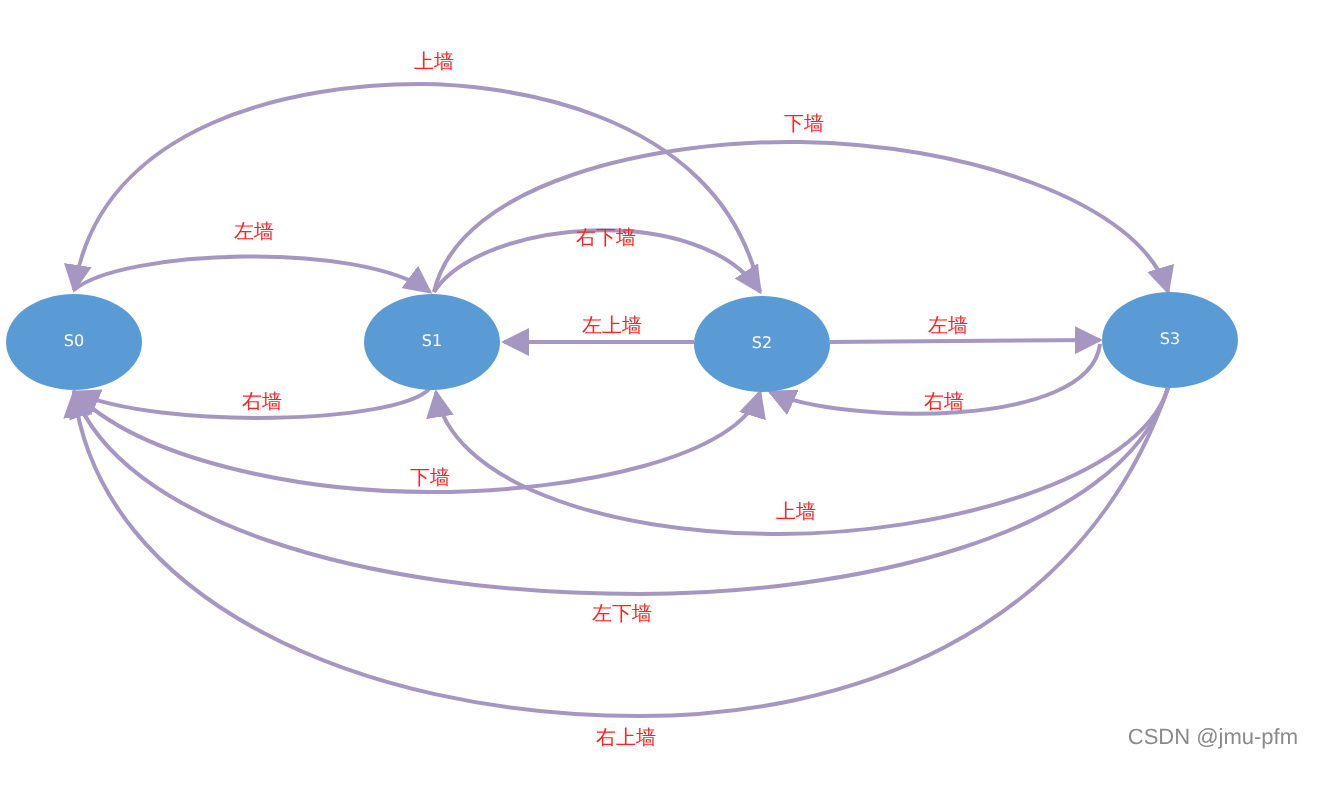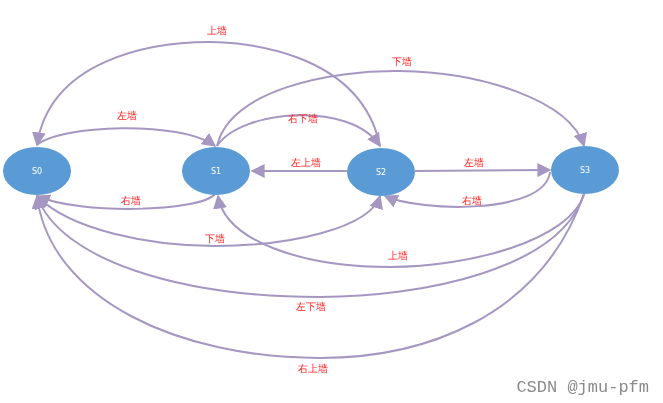--- a/index.html
+++ b/index.html
@@ -2,21 +2,21 @@
 <html><head>
   <meta charset="utf-8">
   <style>
     html, body { margin: 0; padding: 0; background: #ffffff; }
     body { width: 663px; height: 403px; position: relative; overflow: hidden; font-family: "DejaVu Sans", sans-serif; }
     #diagram { position: absolute; left: 0; top: 0; width: 663px; height: 403px; }
     .edge { fill: none; stroke: #a597c2; stroke-width: 2; }
     .node-shape { fill: #5b9bd5; }
     .node-label { fill: #ffffff; font-size: 8px; font-family: "DejaVu Sans", sans-serif; text-anchor: middle; dominant-baseline: middle; }
     .edge-label { fill: #ff2020; font-size: 10px; font-family: "DejaVu Sans", sans-serif; text-anchor: middle; }
-    .watermark { position: absolute; right: 14px; bottom: 6px; font-family: Liberation Mono, monospace; font-size: 17px; color: #8a8a8a; }
+    .watermark { position: absolute; right: 14px; bottom: 28px; font-family: Liberation Sans, sans-serif; font-size: 11px; color: #8a8a8a; }
   </style>
 </head>
 <body>
 
 <svg id="diagram" viewBox="0 0 663 403" xmlns="http://www.w3.org/2000/svg">
   <defs>
     <marker id="arrow" viewBox="0 0 10 10" refX="9" refY="5" markerWidth="7" markerHeight="7" orient="auto-start-reverse">
       <path d="M0,0 L10,5 L0,10 z" fill="#a597c2"></path>
     </marker>
   </defs>

